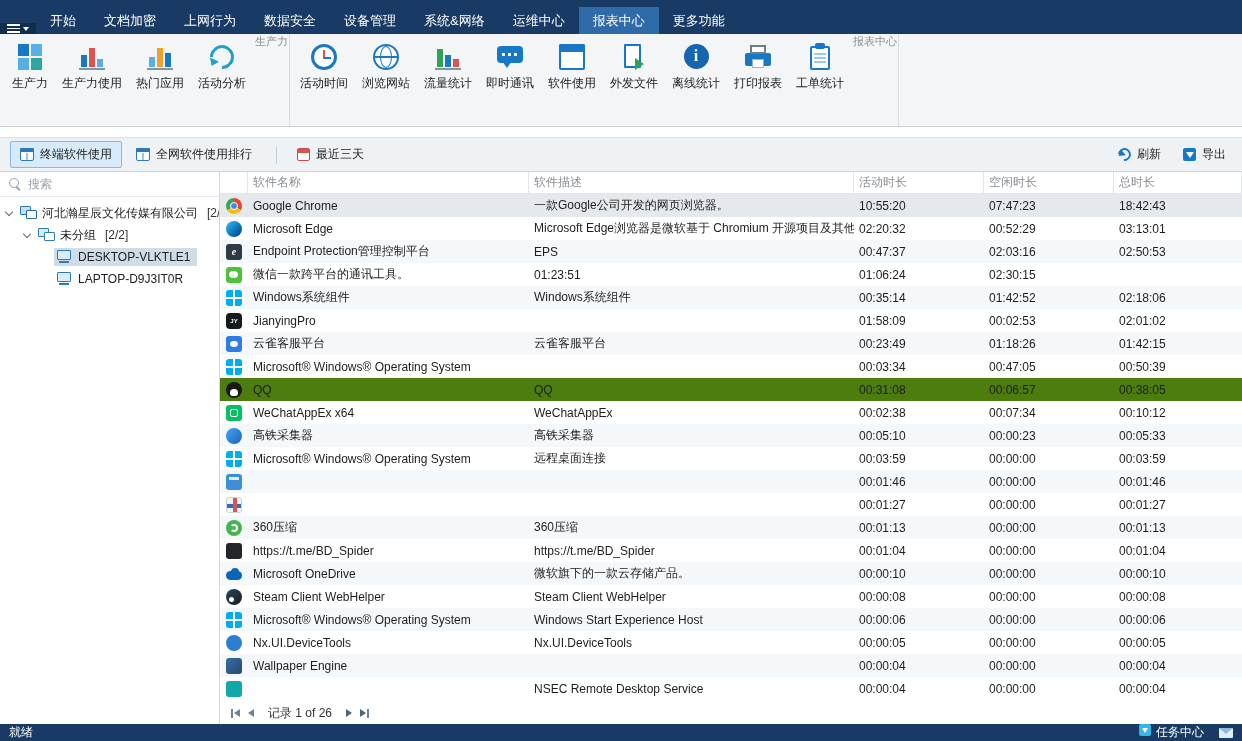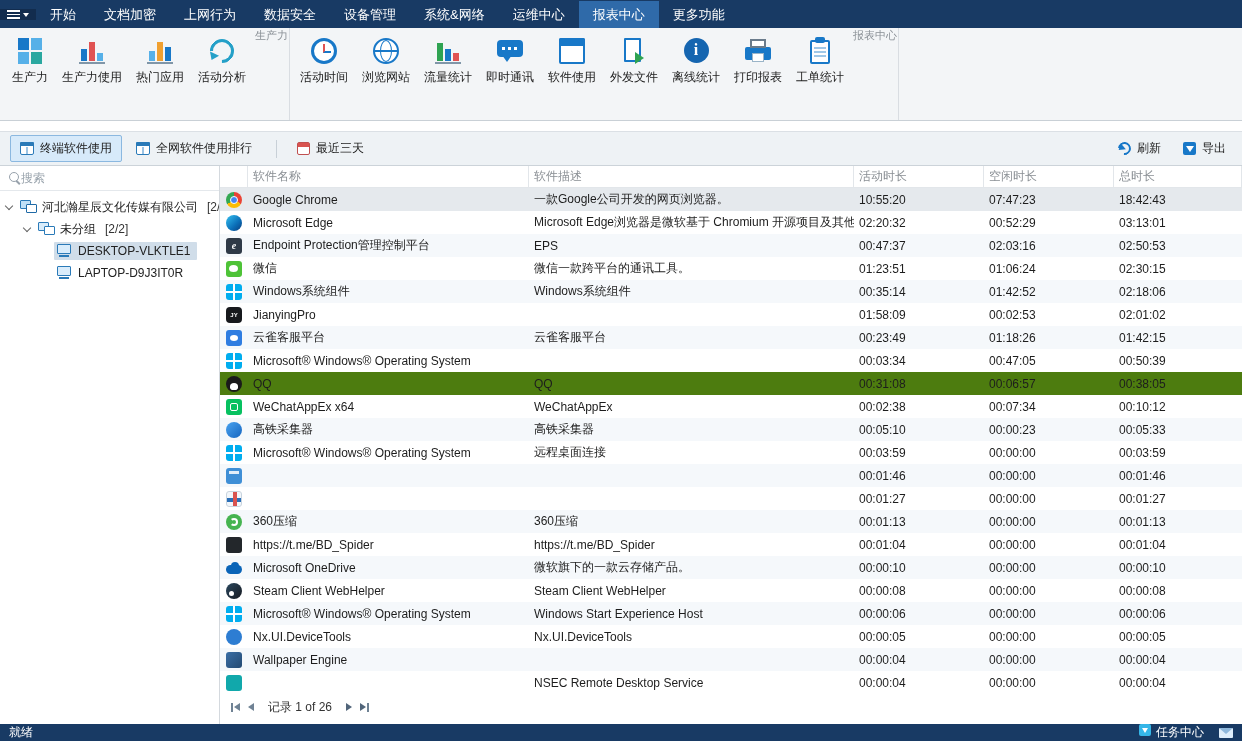--- a/index.html
+++ b/index.html
@@ -1,20 +1,20 @@
 <!DOCTYPE html>
 <html><head>
 <meta charset="utf-8">
 <style>
   *{margin:0;padding:0;box-sizing:border-box}
   html,body{width:1242px;height:741px;overflow:hidden;background:#fff}
   .app{width:1242px;height:741px;display:flex;flex-direction:column;font-family:"Liberation Sans","DejaVu Sans",sans-serif;background:#fff}
 
   
-  .menubar{height:28px;background:#183a64;display:flex;align-items:center;flex:none}
+  .menubar{height:34px;background:#183a64;display:flex;align-items:flex-end;flex:none}
   .appbtn{width:36px;display:flex;align-items:center;justify-content:center;gap:3px;background:#122c4e;cursor:pointer}
   .burger{width:13px;height:9px;background:linear-gradient(#fff 0 1.8px,transparent 1.8px 3.6px,#fff 3.6px 5.4px,transparent 5.4px 7.2px,#fff 7.2px 9px)}
   .dcaret{width:0;height:0;border:3px solid transparent;border-top:4px solid #fff;margin-top:4px}
   .menu-items{display:flex}
   .mitem{color:#fff;font-size:13px;line-height:27px;padding:0 14px;cursor:pointer;white-space:nowrap}
   .mitem.active{background:#2f6aa9}
 
   
   .ribbon{height:93px;background:#f3f5f7;border-bottom:1px solid #c9d0d6;display:flex;flex:none;padding-left:2px}
   #ribbon-groups{display:flex}
@@ -88,21 +88,21 @@
   .ico-cal{width:13px;height:13px;border:1px solid #c05050;background:#fff;position:relative;border-radius:2px;flex:none}
   .ico-cal::before{content:"";position:absolute;left:0;right:0;top:0;height:4px;background:#d9534f}
   .ico-refresh{width:13px;height:13px;border:2.5px solid #1878c8;border-radius:50%;border-left-color:transparent;position:relative;transform:rotate(-40deg);flex:none}
   .ico-refresh::after{content:"";position:absolute;left:-5px;top:-2px;border:4px solid transparent;border-right:6px solid #1878c8}
   .ico-export{width:13px;height:13px;background:#1878c8;border-radius:2px;position:relative;flex:none}
   .ico-export::after{content:"";position:absolute;left:3px;top:4px;border:4px solid transparent;border-top:6px solid #fff}
 
   
   .content{flex:1;display:flex;min-height:0}
   .sidebar{width:220px;border-right:1px solid #d4d9de;flex:none;display:flex;flex-direction:column;background:#fff}
-  .searchrow{height:25px;border-bottom:1px solid #e4e8ec;display:flex;align-items:center;padding:0 9px;flex:none}
+  .searchrow{height:25px;border-bottom:1px solid #e4e8ec;display:flex;align-items:center;gap:7px;padding:0 9px;flex:none}
   .ico-search{width:12px;height:12px;position:relative;flex:none}
   .ico-search::before{content:"";position:absolute;left:0;top:0;width:8px;height:8px;border:1.5px solid #98a2ac;border-radius:50%}
   .ico-search::after{content:"";position:absolute;left:8px;top:8px;width:5px;height:1.5px;background:#98a2ac;transform:rotate(45deg);transform-origin:0 0}
   .searchinput{border:none;outline:none;flex:1;font-size:12px;color:#333;background:transparent;font-family:inherit}
   .searchinput::placeholder{color:#9aa4ad}
   .tree{padding-top:5px;overflow:hidden}
   .tnode{display:flex;align-items:center;height:22px;cursor:pointer;font-size:12px;color:#222;white-space:nowrap}
   .lvl0{padding-left:6px}.lvl1{padding-left:24px}.lvl2{padding-left:42px}
   .chev{width:6px;height:6px;border-right:1.5px solid #666;border-bottom:1.5px solid #666;transform:rotate(45deg);margin:-3px 6px 0 0;flex:none}
   .chevsp{width:12px;flex:none}
@@ -405,21 +405,20 @@
             <div class="cell">Endpoint Protection管理控制平台</div>
             <div class="cell">EPS</div>
             <div class="cell">00:47:37</div>
             <div class="cell">02:03:16</div>
             <div class="cell">02:50:53</div>
           </div>
           <div class="trow tgrid">
             <div class="cicon">
               <div class="fico fi-wechat"></div>
             </div>
-            <div class="cell">微信</div>
             <div class="cell">微信一款跨平台的通讯工具。</div>
             <div class="cell">01:23:51</div>
             <div class="cell">01:06:24</div>
             <div class="cell">02:30:15</div>
           </div>
           <div class="trow tgrid">
             <div class="cicon">
               <div class="fico fi-windows"></div>
             </div>
             <div class="cell">Windows系统组件</div>

